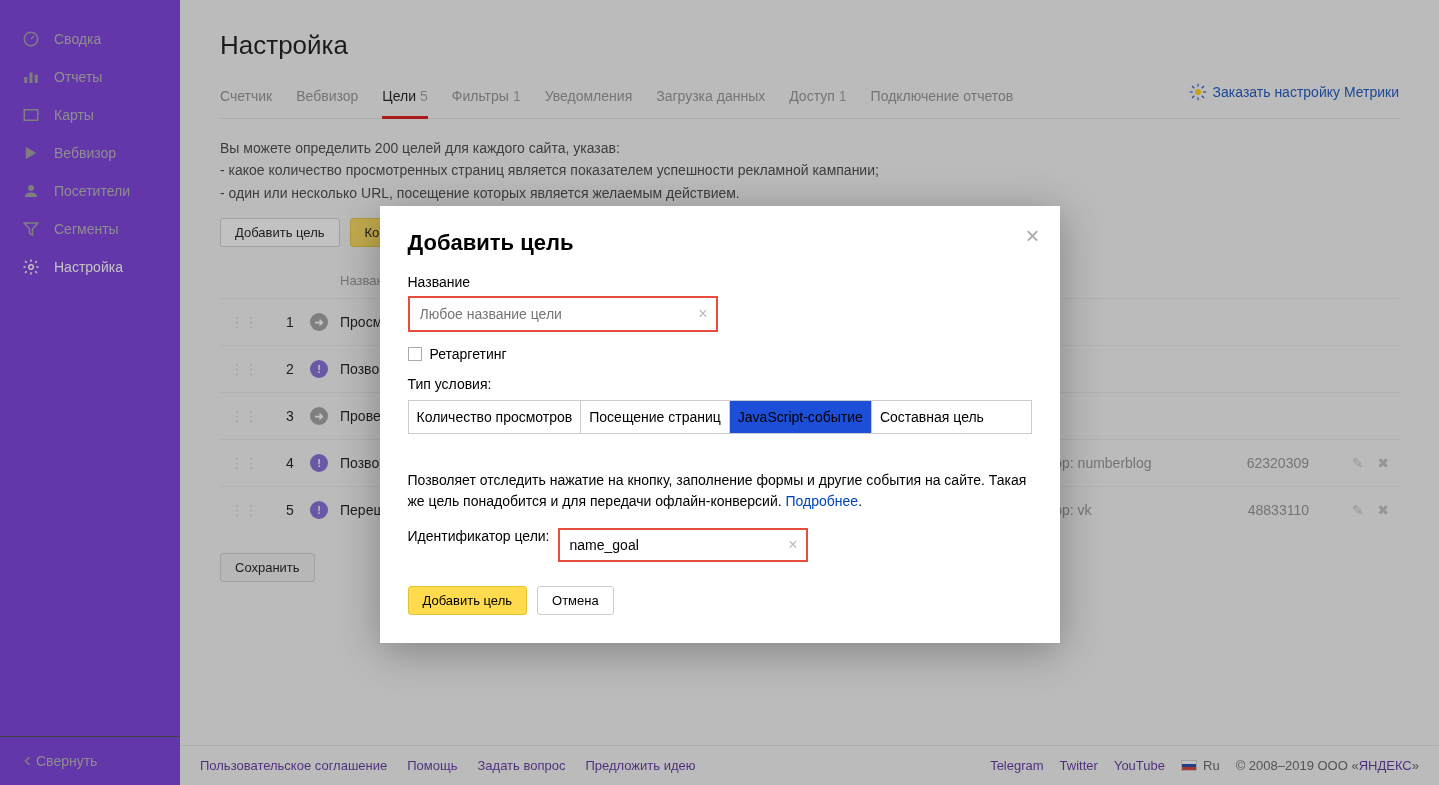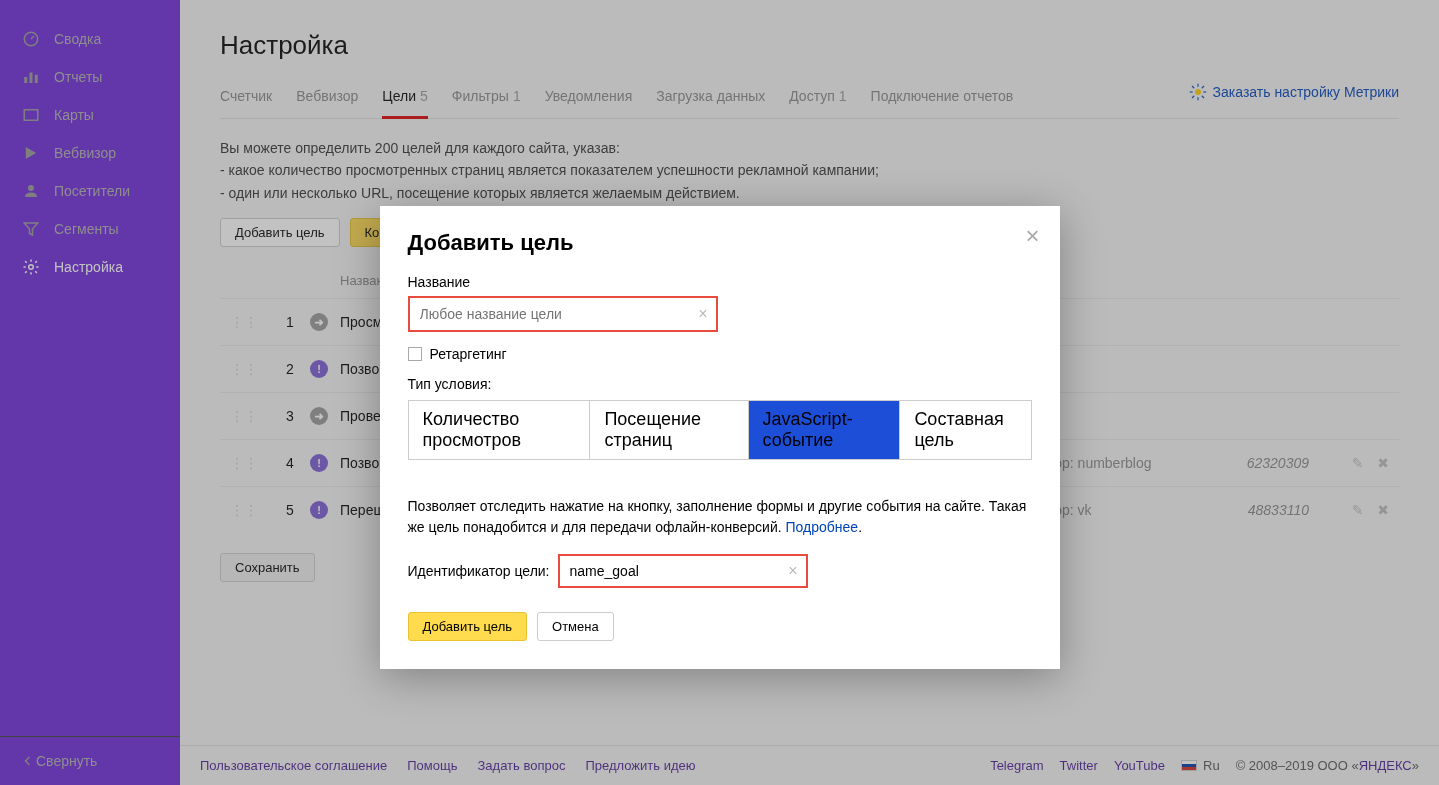--- a/index.html
+++ b/index.html
@@ -38,21 +38,21 @@
 .btn-yellow { background: #ffdb4d; border-color: #e6c32f; }
 .btn-grey { background: #eee; }
 
 
 .goals-header { display:flex; color:#888; font-size:13px; padding: 0 10px 10px; }
 .col-drag { width:40px; }
 .col-num { width:40px; text-align:center; }
 .col-icon { width:30px; }
 .col-name { flex:1; }
 .col-id { width:220px; }
-.col-num2 { width:120px; text-align:right;font-style:italic; }
+.col-num2 { width:120px; text-align:right; }
 .col-actions { width:80px; text-align:right; }
 
 .goal-row { display:flex; align-items: center; padding: 14px 10px; border-top:1px solid #e5e5e5; }
 .drag-handle { color:#ccc; cursor:grab; }
 .goal-type-icon { width:18px; height:18px; border-radius:50%; display:flex; align-items:center; justify-content:center; color:#fff; font-size:11px; font-weight:bold; }
 .gi-grey { background:#999; }
 .gi-purple { background:#7b5bd6; }
 .act-icon { color:#bbb; cursor:pointer; margin-left:10px; }
 
 .save-bar { margin-top: 20px; }
@@ -69,26 +69,26 @@
 .modal-close { position:absolute; top:18px; right:20px; color:#aaa; font-size:24px; cursor:pointer; line-height:1; }
 .modal-title { font-size:22px; font-weight:bold; margin-bottom:18px; }
 .modal-label { font-size:14px; margin-bottom:6px; display:block; }
 .input-wrap { position:relative; border:2px solid #e74c3c; display:flex; align-items:center; margin-bottom:14px; }
 .input-wrap input, .input-plain input { border:none; outline:none; padding:8px 28px 8px 10px; width:100%; font-size:14px; }
 .input-clear { position:absolute; right:8px; color:#bbb; cursor:pointer; font-size:16px; }
 .chk-row { display:flex; align-items:center; gap:8px; margin-bottom:14px; }
 .chk { width:14px; height:14px; border:1px solid #aaa; }
 .cond-label { margin-bottom:8px; }
 .cond-tabs { display:flex; border:1px solid #ccc; margin-bottom:14px; }
-.cond-tab { padding:8px 14px; border-right:1px solid #ccc; cursor:pointer; font-size:18px; }
+.cond-tab { padding:8px 8px; border-right:1px solid #ccc; cursor:pointer; font-size:14px; }
 .cond-tab:last-child { border-right:none; }
 .cond-tab.active { background:#1d4ed8; }
 .cond-desc { line-height:1.5; margin-bottom:16px;margin-top:36px; }
 .cond-desc a { color:#0044bb; cursor:pointer; text-decoration:none; }
-.id-row { display:flex; align-items:center; gap:8px; margin-bottom:24px; }
+.id-row { display:flex; gap:8px; margin-bottom:24px; }
 .id-input-wrap { border:2px solid #e74c3c; flex:0 0 250px; display:flex; align-items:center; position:relative; }
 .id-input-wrap input { border:none; outline:none; padding:7px 28px 7px 10px; width:100%; font-size:14px; }
 .modal-actions { display:flex; gap:10px; }
 
 svg { display:block; }
 </style>
 </head>
 <body>
 
 <div class="app">

